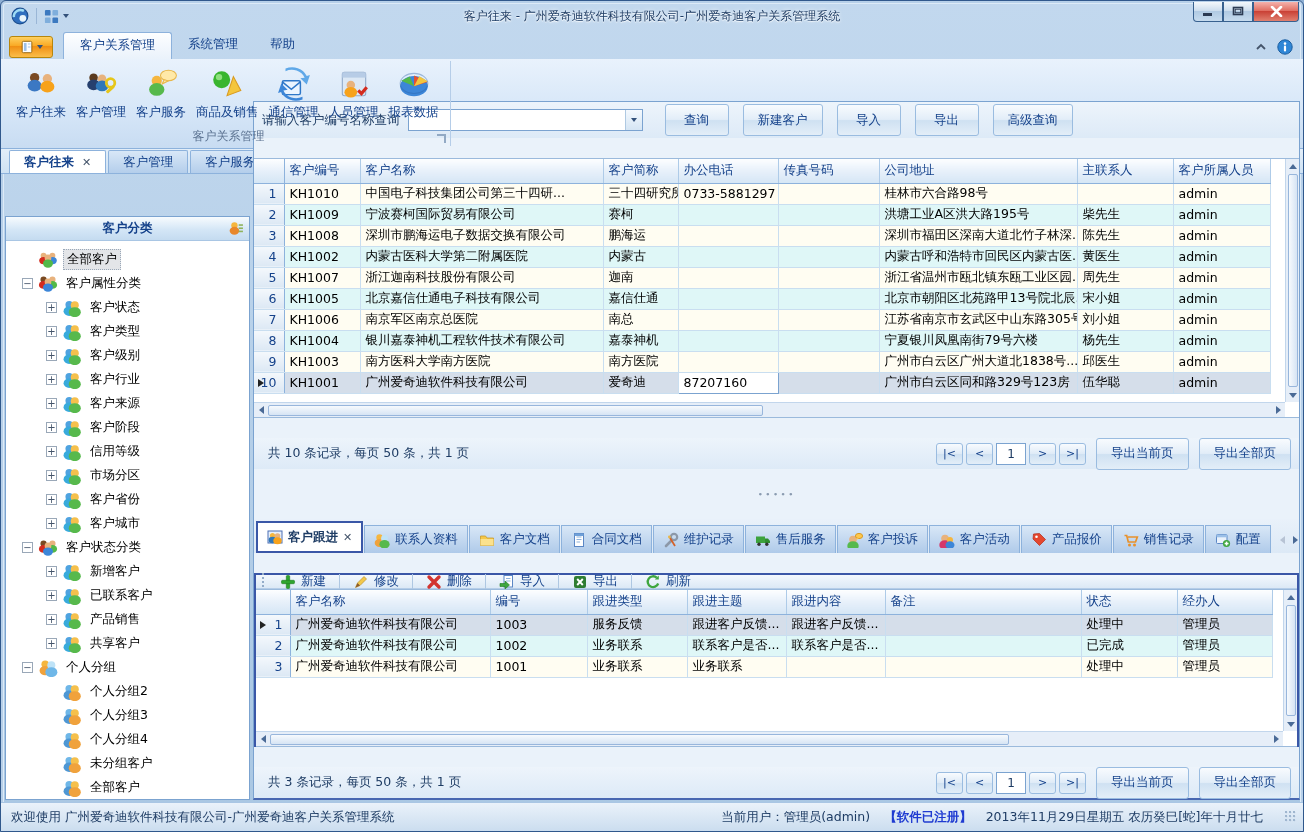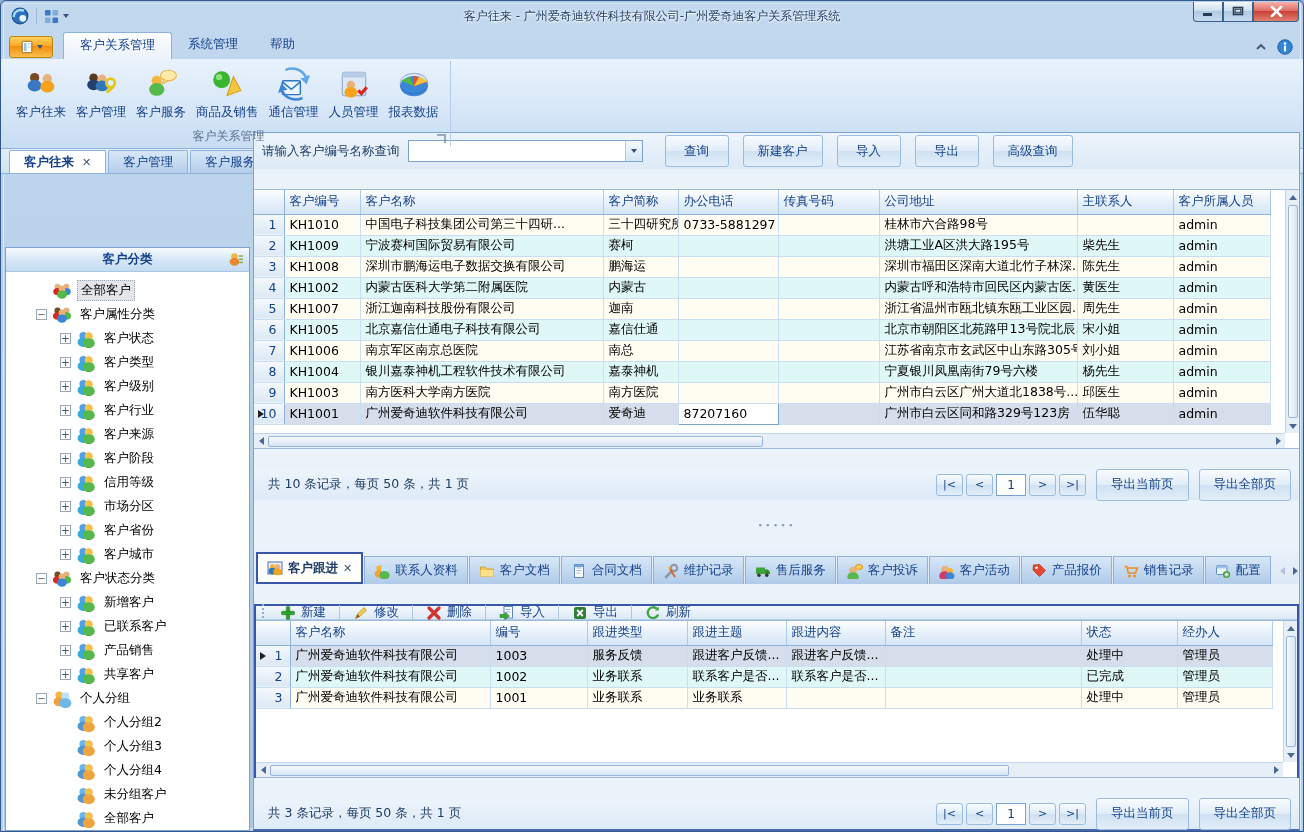--- a/index.html
+++ b/index.html
@@ -47,21 +47,21 @@
   .dtab.active { background:#fff; font-weight:bold; }
   .xglyph { color:#44546A; font-size:11px; font-weight:bold; line-height:1; }
 
   
   .workspace { flex:1; display:flex; padding:3px 3px 0 4px; gap:3px; min-height:0;align-items:flex-end; }
   .sidebar { width:245px; background:#fff; border:1px solid #7BA3D0; display:flex; flex-direction:column; }
   .sidebar-header { height:24px; background:linear-gradient(#F7FBFE,#D4E6F6 55%,#C4DBF0); border-bottom:1px solid #A9C6E4;
     display:flex; align-items:center; font-size:12.5px; font-weight:bold; color:#15428B; position:relative; }
   .sidebar-header .ttl { flex:1; text-align:center; }
   .sidebar-header .ic { position:absolute; right:5px; top:3px; }
-  .tree { flex:1; overflow:hidden; padding:6px 0 0 26px; position:relative; }
+  .tree { flex:1; overflow:hidden; padding:6px 0 0 12px; position:relative; }
   .tnode { height:24px; display:flex; align-items:center; font-size:12.5px; color:#000; white-space:nowrap; }
   .exp { width:11px; height:11px; border:1px solid #9AA8B8; background:#fff; color:#44546A; font-size:10px; line-height:9px;
     text-align:center; margin-right:5px; flex:none; }
   .exp.none { visibility:hidden; }
   .tnode .lbl { padding:1px 3px; }
   .tnode .lbl.selected { background:#E3E5E8; border:1px dotted #9AA8B8; }
   .tnode .ic { margin-right:5px; flex:none; }
 
   .content { flex:1; min-width:0; display:flex; flex-direction:column; background:#EAF2FA; border:1px solid #7BA3D0; border-bottom:2px solid #4867B1;gap:20px; }
 
@@ -1113,14 +1113,23 @@
         <span class="pgnum">1</span>
         <span class="pgbtn">&gt;</span>
         <span class="pgbtn">&gt;|</span>
         <span class="btn">导出当前页</span>
         <span class="btn">导出全部页</span>
       </div>
 
     </div>
   </div>
 
+  <div class="statusbar">
+    <span class="welcome">欢迎使用 广州爱奇迪软件科技有限公司-广州爱奇迪客户关系管理系统</span>
+    <span class="right">
+      <span>当前用户：管理员(admin)</span>
+      <span class="link">【软件已注册】</span>
+      <span>2013年11月29日星期五 农历癸巳[蛇]年十月廿七</span>
+      <span class="sizegrip"></span>
+    </span>
+  </div>
 
 </div>
 
 </body></html>

